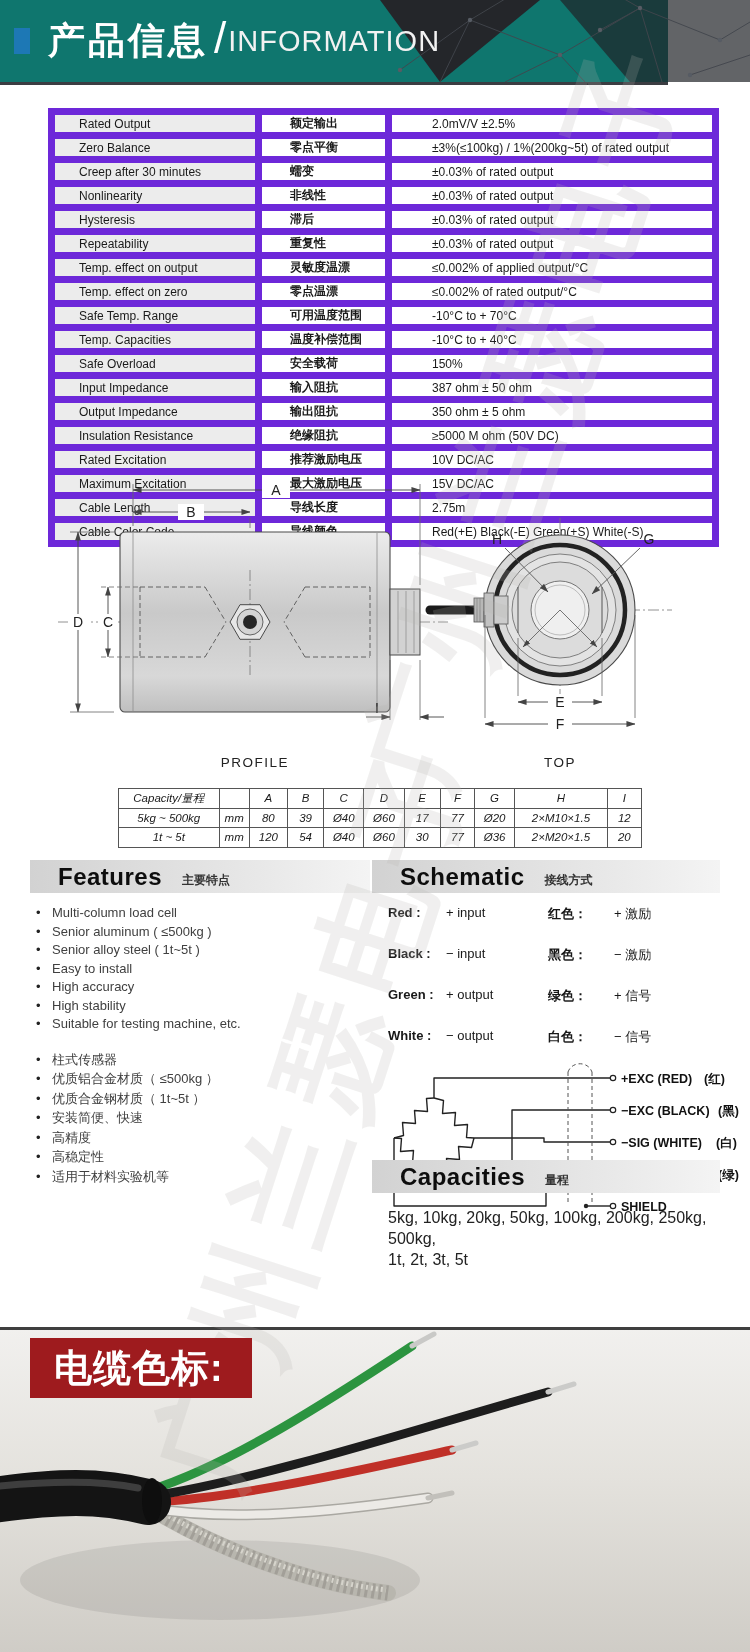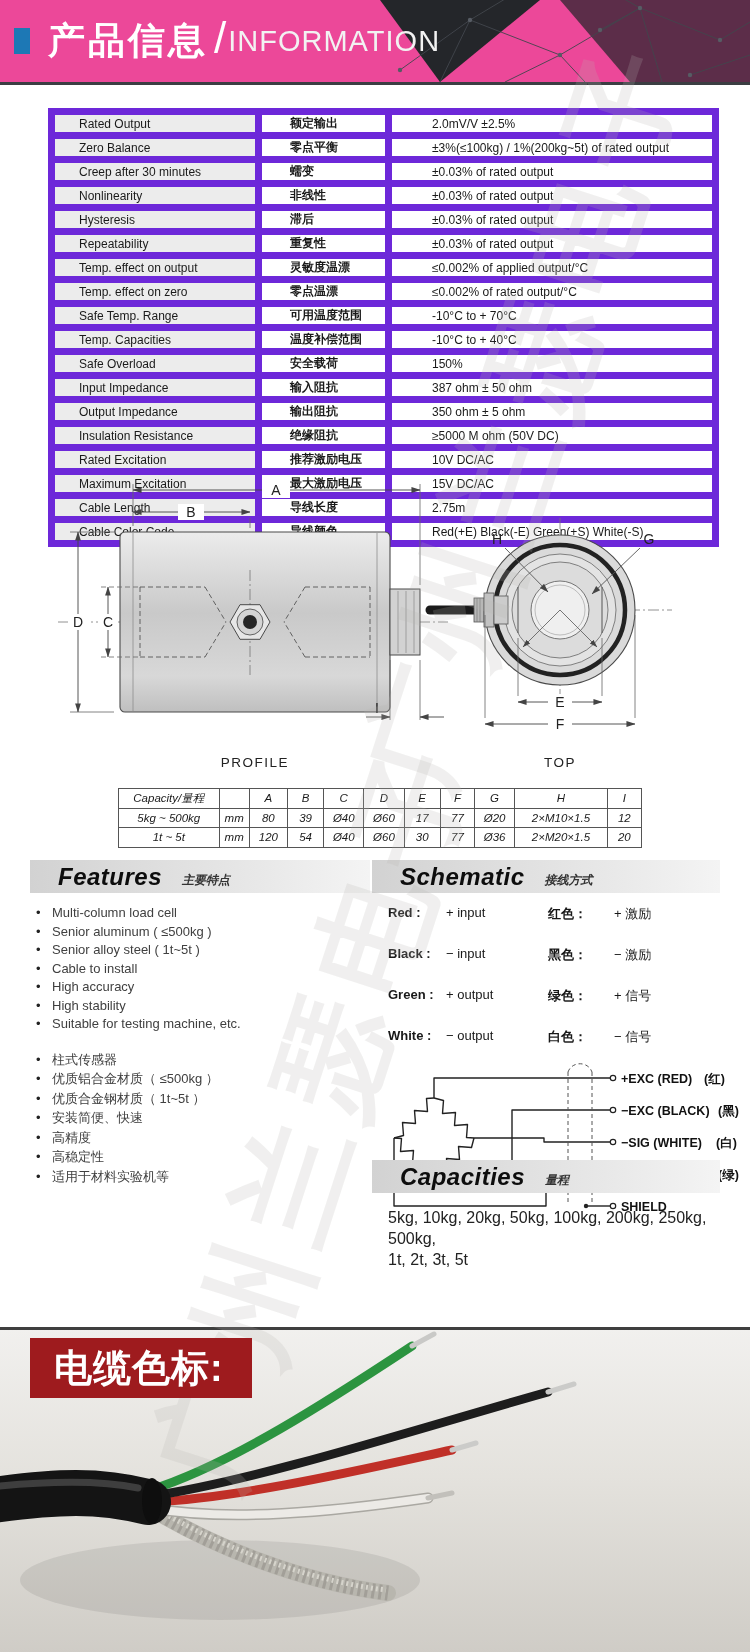--- a/index.html
+++ b/index.html
@@ -1,20 +1,20 @@
 <!DOCTYPE html>
 <html><head>
 <meta charset="utf-8">
 <style>
   html,body{margin:0;padding:0;background:#ffffff;}
   .page{position:relative;width:750px;height:1652px;background:#fff;overflow:hidden;
         font-family:"Liberation Sans","DejaVu Sans",sans-serif;color:#222;}
 
   
-  .banner{position:absolute;left:0;top:0;width:750px;height:82px;background:#ec4899;
+  .banner{position:absolute;left:0;top:0;width:668px;height:82px;background:#0f766e;
           border-bottom:3px solid #3b3d42;}
   .banner svg{position:absolute;left:0;top:0;}
   .banner .accent{position:absolute;left:14px;top:28px;width:16px;height:26px;background:#1d78b5;}
   .banner .titles{position:absolute;left:48px;top:0;height:82px;display:flex;align-items:center;}
   .banner .zh{font-size:37px;font-weight:800;color:#fff;letter-spacing:3px;}
   .banner .slash{font-size:44px;font-weight:400;color:#fff;margin:0 2px 6px 6px;}
   .banner .en{font-size:29px;font-weight:300;color:#f2f2f2;letter-spacing:1px;}
 
   
   table.spec{position:absolute;left:48px;top:108px;width:664px;height:354px;
@@ -27,21 +27,21 @@
 
   
   table.dims{position:absolute;left:118px;top:788px;width:524px;border-collapse:collapse;
              table-layout:fixed;font-style:italic;}
   table.dims td{border:1px solid #555;font-size:11.5px;text-align:center;height:18.5px;
                 padding:0;color:#1a1a1a;white-space:nowrap;}
 
   
   .sec{position:absolute;}
   .bar{height:33px;background:linear-gradient(90deg,#d2d2d2 0%,#e9e9e9 70%,#f4f4f4 100%);
-       display:flex;align-items:center;padding-left:28px;font-style:italic;}
+       display:flex;align-items:center;padding-left:28px;}
   .bar .t{font-size:24px;font-weight:800;color:#0d0d0d;letter-spacing:0.5px;}
   .bar .s{font-size:12px;font-weight:700;color:#333;margin-left:20px;margin-top:7px;}
 
   .features{left:30px;top:860px;width:340px;}
   ul.blist{list-style:none;margin:13px 0 0 4px;padding:0;}
   ul.blist li{position:relative;font-size:13px;color:#404040;padding-left:18px;margin-bottom:5px;line-height:13.5px;}
   ul.blist li::before{content:"•";position:absolute;left:2px;top:0;color:#222;}
   ul.blist.zh{margin-top:22px;}
   ul.blist.zh li{margin-bottom:6px;}
 
@@ -362,21 +362,21 @@
 
   <section class="sec features">
     <div class="bar">
       <span class="t">Features</span>
       <span class="s">主要特点</span>
     </div>
     <ul class="blist en">
       <li>Multi-column load cell</li>
       <li>Senior aluminum ( ≤500kg )</li>
       <li>Senior alloy steel ( 1t~5t )</li>
-      <li>Cable to install</li>
+      <li>Easy to install</li>
       <li>High accuracy</li>
       <li>High stability</li>
       <li>Suitable for testing machine, etc.</li>
     </ul>
     <ul class="blist zh">
       <li>柱式传感器</li>
       <li>优质铝合金材质（ ≤500kg ）</li>
       <li>优质合金钢材质（ 1t~5t ）</li>
       <li>安装简便、快速</li>
       <li>高精度</li>

